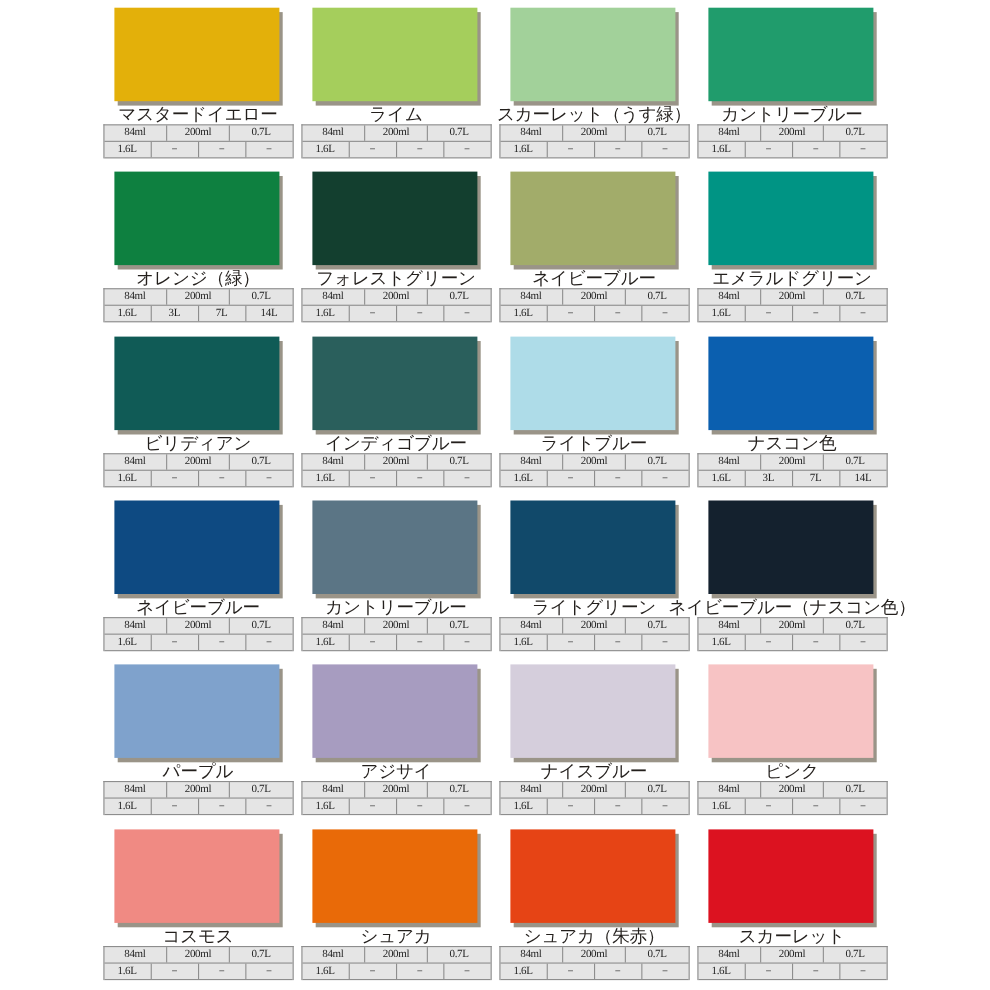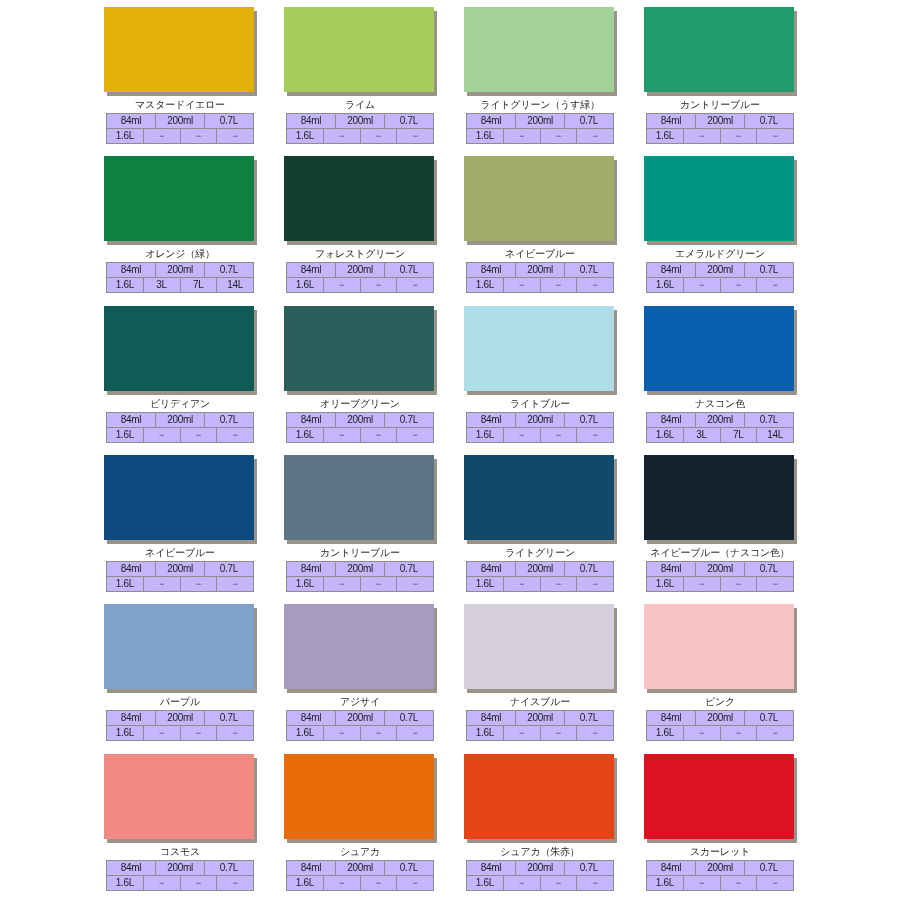--- a/index.html
+++ b/index.html
@@ -57,37 +57,38 @@
   }
   .chip {
     position: absolute;
     left: 0;
     top: 0;
     width: 150px;
     height: 85px;
   }
 
   .chip-label {
-    font-size: 10px;
+    font-size: 16px;
     line-height: 13px;
     margin-top: 4px;
     margin-bottom: 2px;
     white-space: nowrap;
     text-align: right;
     letter-spacing: -0.2px;
     color: #231f1c;
   }
 
   
   .vol-table {
-    width: 148px;
+    width: 173px;
     border: 1px solid #8d8d8d;
     border-bottom: none;
     box-sizing: border-box;
-    background: #c4b5fd;
+    background: #e5e5e5;
+    font-family: Liberation Serif, serif;
   }
   .vol-line {
     display: flex;
     flex-direction: row;
     border-bottom: 1px solid #8d8d8d;
     height: 14px;
   }
   .vol-cell {
     flex: 1 1 0;
     border-right: 1px solid #8d8d8d;
@@ -149,21 +150,21 @@
             <div class="vol-cell dash">－</div>
             <div class="vol-cell dash">－</div>
           </div>
         </div>
       </div>
       <div class="cell">
         <div class="chip-wrap">
           <div class="chip-shadow"></div>
           <div class="chip" title="ライトグリーン（うす緑）" style="background: rgb(162, 209, 154);"></div>
         </div>
-        <div class="chip-label">ライトグリーン（うす緑）</div>
+        <div class="chip-label">スカーレット（うす緑）</div>
         <div class="vol-table">
           <div class="vol-line">
             <div class="vol-cell">84ml</div>
             <div class="vol-cell">200ml</div>
             <div class="vol-cell">0.7L</div>
           </div>
           <div class="vol-line">
             <div class="vol-cell">1.6L</div>
             <div class="vol-cell dash">－</div>
             <div class="vol-cell dash">－</div>
@@ -293,21 +294,21 @@
             <div class="vol-cell dash">－</div>
             <div class="vol-cell dash">－</div>
           </div>
         </div>
       </div>
       <div class="cell">
         <div class="chip-wrap">
           <div class="chip-shadow"></div>
           <div class="chip" title="カントリーグリーン" style="background: rgb(42, 95, 92);"></div>
         </div>
-        <div class="chip-label">オリーブグリーン</div>
+        <div class="chip-label">インディゴブルー</div>
         <div class="vol-table">
           <div class="vol-line">
             <div class="vol-cell">84ml</div>
             <div class="vol-cell">200ml</div>
             <div class="vol-cell">0.7L</div>
           </div>
           <div class="vol-line">
             <div class="vol-cell">1.6L</div>
             <div class="vol-cell dash">－</div>
             <div class="vol-cell dash">－</div>

